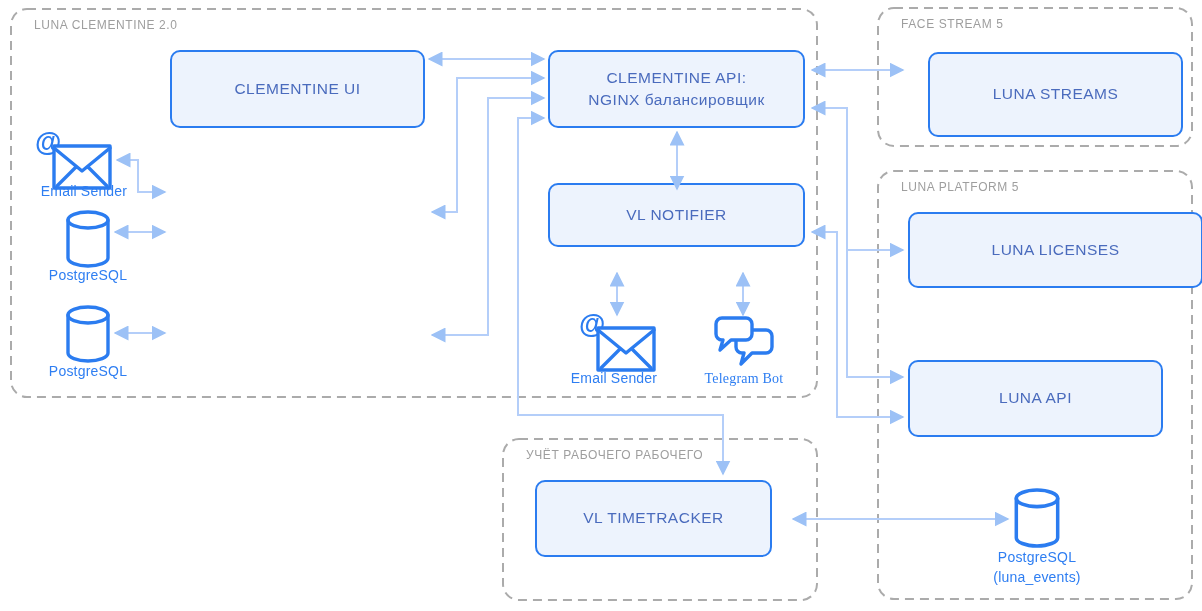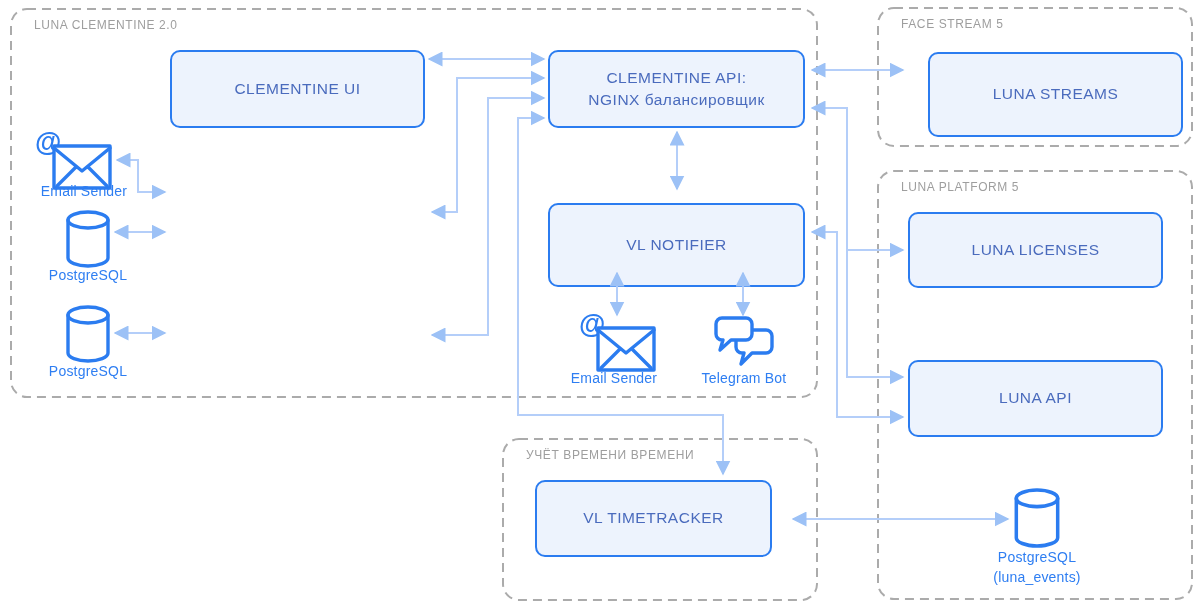--- a/index.html
+++ b/index.html
@@ -53,40 +53,40 @@
   <div class="container" style="left:877px;top:170px;width:316px;height:430px;">
     <svg width="316" height="430">
         <rect x="1" y="1" width="314" height="428" rx="16"></rect>
       </svg>
     <div class="clabel">LUNA PLATFORM 5</div>
   </div>
   <div class="container" style="left:502px;top:438px;width:316px;height:163px;">
     <svg width="316" height="163">
         <rect x="1" y="1" width="314" height="161" rx="16"></rect>
       </svg>
-    <div class="clabel">УЧЁТ ВРЕМЕНИ ВРЕМЕНИ</div>
+    <div class="clabel">УЧЁТ РАБОЧЕГО РАБОЧЕГО</div>
   </div>
 
   <div class="node" style="left:170px;top:50px;width:255px;height:78px;">
     <span>CLEMENTINE UI</span>
   </div>
   <div class="node" style="left:548px;top:50px;width:257px;height:78px;">
     <span>CLEMENTINE API:</span>
     <span>NGINX балансировщик</span>
   </div>
-  <div class="node" style="left:548px;top:203px;width:257px;height:84px;">
+  <div class="node" style="left:548px;top:183px;width:257px;height:64px;">
     <span>VL NOTIFIER</span>
   </div>
   <div class="node" style="left:535px;top:480px;width:237px;height:77px;">
     <span>VL TIMETRACKER</span>
   </div>
   <div class="node" style="left:908px;top:52px;width:255px;height:85px;margin-left:20px;">
     <span>LUNA STREAMS</span>
   </div>
-  <div class="node" style="left:908px;top:212px;width:255px;height:76px;">
+  <div class="node" style="left:908px;top:212px;width:295px;height:76px;">
     <span>LUNA LICENSES</span>
   </div>
   <div class="node" style="left:908px;top:360px;width:255px;height:77px;">
     <span>LUNA API</span>
   </div>
 
   <svg class="iconsvg" style="left:34px;top:124px;" width="80" height="70" viewBox="0 0 80 70">
     <text class="at" x="1" y="27">@</text>
     <rect class="st" x="20" y="22" width="56" height="42"></rect>
     <path class="ln" d="M20,24 L48,47 L76,24"></path>
@@ -113,21 +113,21 @@
     <path class="ln" d="M20,24 L48,47 L76,24"></path>
     <path class="ln" d="M23,62 L42,43"></path>
     <path class="ln" d="M73,62 L54,43"></path>
   </svg>
   <div class="ilabel" style="left:544px;top:369px;width:140px;">Email Sender</div>
 
   <svg class="iconsvg" style="left:714px;top:316px;" width="62" height="52" viewBox="0 0 62 52">
     <path class="st" d="M28,14 h24 a6,6 0 0 1 6,6 v11 a6,6 0 0 1 -6,6 h-14 l-11,11 l3,-11 h-2 a6,6 0 0 1 -6,-6 v-11 a6,6 0 0 1 6,-6 z"></path>
     <path class="st" d="M8,2 h24 a6,6 0 0 1 6,6 v10 a6,6 0 0 1 -6,6 h-15 l-11,10 l3,-10 h-1 a6,6 0 0 1 -6,-6 v-10 a6,6 0 0 1 6,-6 z"></path>
   </svg>
-  <div class="ilabel" style="left:674px;top:369px;width:140px;">Telegram Bot</div>
+  <div class="ilabel" style="left:674px;top:369px;width:140px;font-family:Liberation Serif, serif;">Telegram Bot</div>
 
   <svg class="iconsvg" style="left:1014px;top:488px;" width="46" height="60" viewBox="0 0 44 58">
     <path class="st" d="M2,10 C2,5.6 11,2 22,2 C33,2 42,5.6 42,10 V48 C42,52.4 33,56 22,56 C11,56 2,52.4 2,48 Z"></path>
     <path class="ln" d="M2,10 C2,14.4 11,18 22,18 C33,18 42,14.4 42,10"></path>
   </svg>
   <div class="ilabel" style="left:957px;top:548px;width:160px;">
     <div>PostgreSQL</div>
     <div>(luna_events)</div>
   </div>
 

